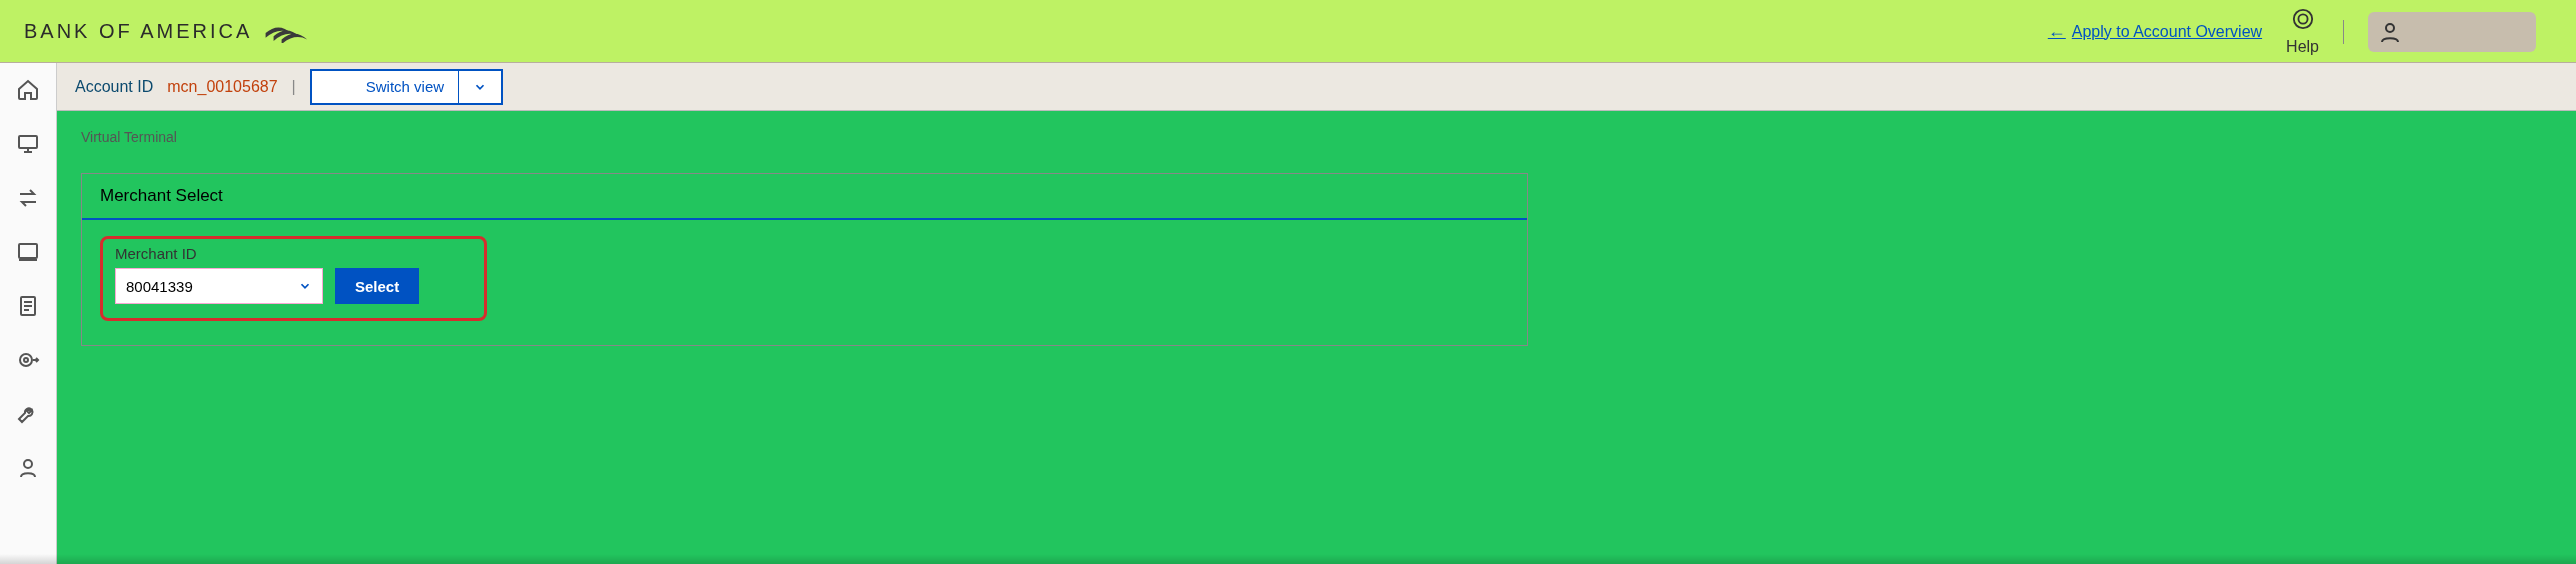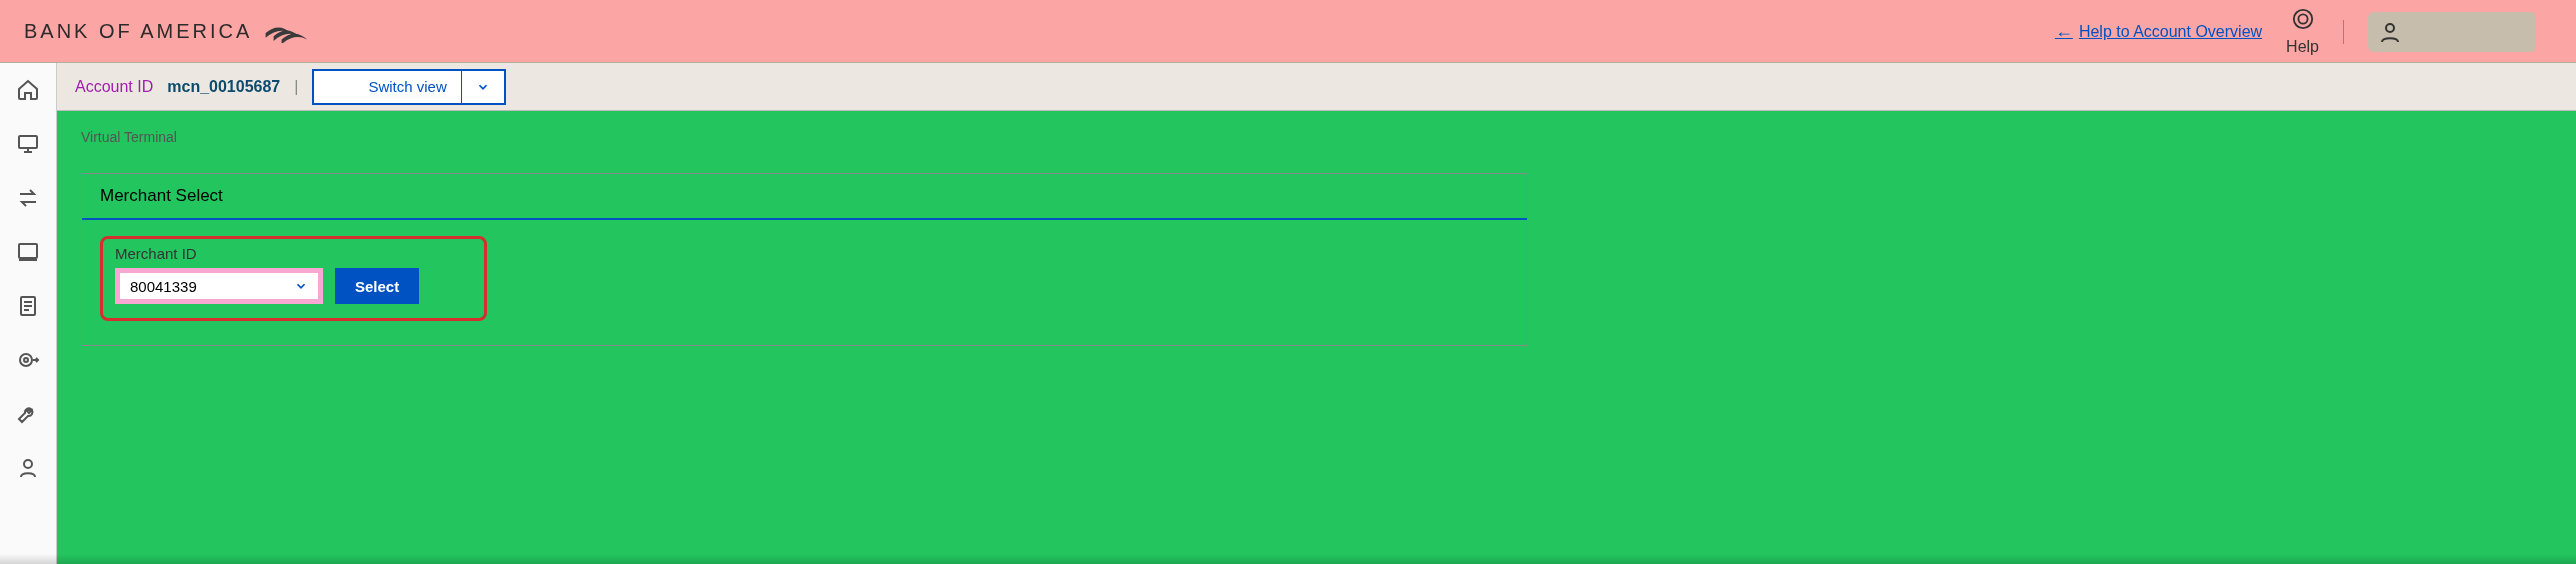--- a/index.html
+++ b/index.html
@@ -1,21 +1,21 @@
 <!DOCTYPE html>
 <html><head>
 <meta charset="utf-8">
 <style>
   * { box-sizing: border-box; margin: 0; padding: 0; }
   html, body { width: 2576px; height: 565px; font-family: Arial, Helvetica, sans-serif; background: #f5f5f5; overflow: hidden; }
 
   
   .topbar {
     height: 63px;
-    background: #fca5a5;
+    background: #bef264;
     display: flex;
     align-items: center;
     padding: 0 24px;
     position: relative;
     border-bottom: 1px solid #b8ae9e;
   }
   .brand { display: flex; align-items: center; gap: 8px; }
   .brand-text { font-size: 20px; letter-spacing: 3px; color: #2b2b2b; font-weight: 400; }
   .brand-flag { width: 48px; height: 28px; margin-left: 4px; }
   .product-name { font-size: 22px; color: #2b2b2b; margin-left: 48px; }
@@ -47,22 +47,22 @@
   .acct-bar {
     height: 48px;
     background: #ece8e1;
     border-bottom: 1px solid #bbb;
     display: flex;
     align-items: center;
     padding: 0 18px;
     gap: 14px;
     font-size: 16px;
   }
-  .acct-label { color: #a21caf; }
-  .acct-val { font-weight: 700; color: #0c4a6e; }
+  .acct-label { color: #0c4a6e; }
+  .acct-val { font-weight: 400; color: #c2410c; }
   .switch-btn {
     border: 2px solid #0052c2;
     color: #0052c2;
     background: #fff;
     height: 36px;
     display: flex;
     align-items: center;
     font-size: 15px;
     cursor: pointer;
   }
@@ -90,21 +90,21 @@
     border: 3px solid #d62d2d;
     border-radius: 8px;
     padding: 6px 12px 14px 12px;
     width: 387px;
   }
   .field-label { font-size: 15px; color: #333; margin-bottom: 6px; }
   .row { display: flex; align-items: center; gap: 12px; }
   .select {
     width: 208px;
     height: 36px;
-    border: 5px solid #f9a8d4;
+    border: 1px solid #f9a8d4;
     display: flex;
     align-items: center;
     justify-content: space-between;
     padding: 0 10px;
     font-size: 15px;
     cursor: pointer;
     background: #fff;
   }
   .apply-btn {
     background: #0052c2;
@@ -134,21 +134,21 @@
             <path d="M12 24 Q28 10 44 24 Q28 16 12 30 Z"></path>
             <path d="M22 28 Q38 14 54 28 Q38 20 22 34 Z"></path>
           </g>
         </svg>
     </span>
   </div>
 
   <div class="top-right">
     <a class="back-link">
       <span class="back-arrow">←</span>
-      <span>Help to Account Overview</span>
+      <span>Apply to Account Overview</span>
     </a>
     <div class="help-grp">
       <span>
         <svg width="22" height="22" viewBox="0 0 24 24" fill="none" stroke="#333" stroke-width="2">
             <circle cx="12" cy="12" r="10"></circle>
             <circle cx="12" cy="12" r="5"></circle>
           </svg>
       </span>
       <span>Help</span>
     </div>

